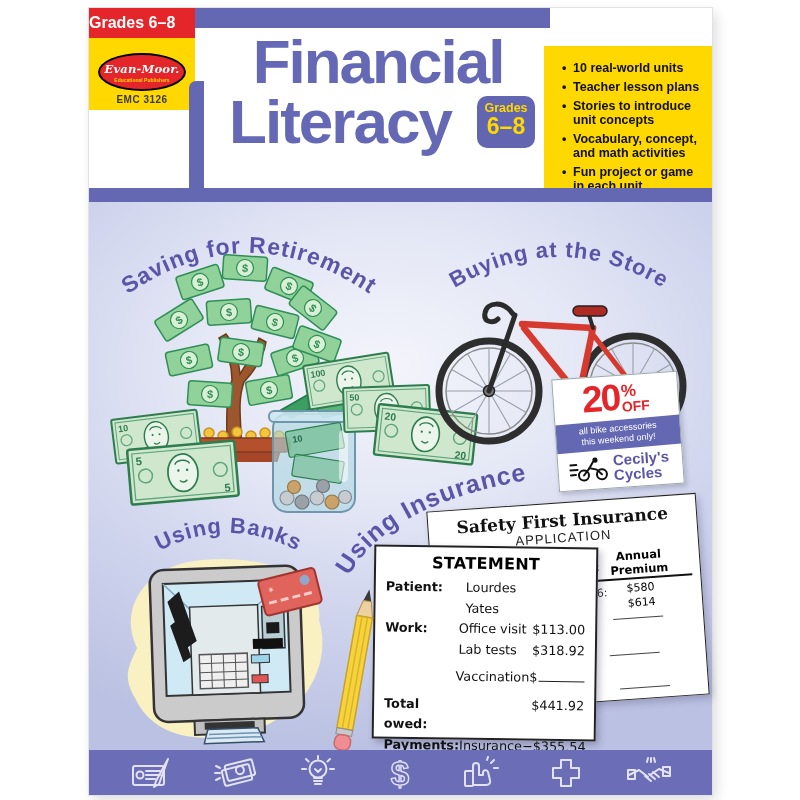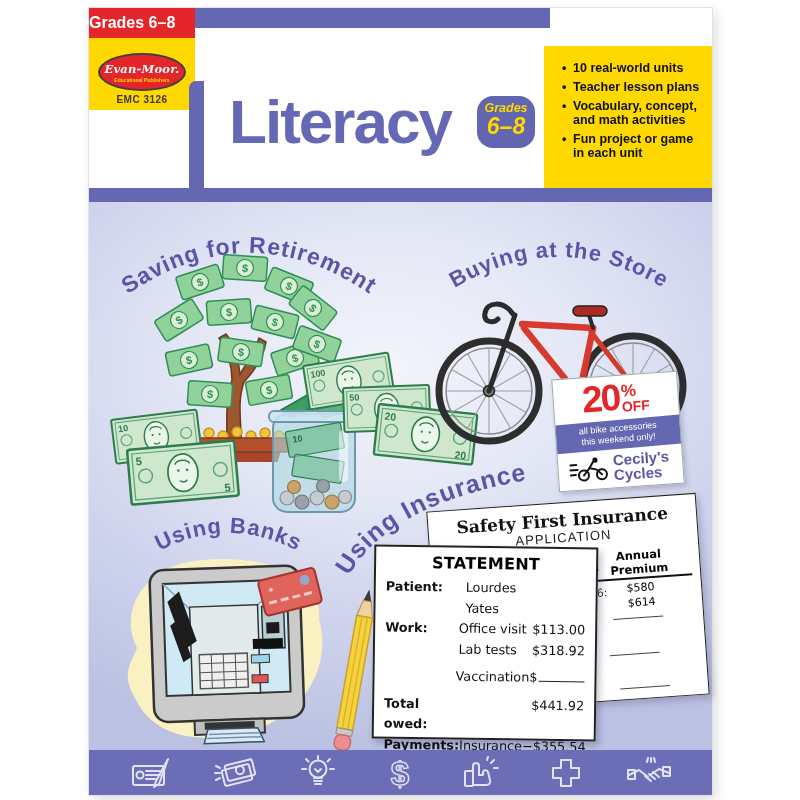--- a/index.html
+++ b/index.html
@@ -7,43 +7,43 @@
          font-family:"Liberation Sans",sans-serif;}
   .cover{position:absolute;left:89px;top:8px;width:623px;height:787px;background:#fff;
          box-shadow:0 0 0 1px #e2e2e6, 4px 5px 12px rgba(0,0,0,.14);}
   .abs{position:absolute;}
 
   
   .box-grades{left:0;top:0;width:106px;height:30px;background:#e4262b;color:#fff;
               font-weight:bold;font-size:16px;text-align:left;line-height:30px;}
   .box-pub{left:0;top:30px;width:106px;height:72px;background:#ffd800;text-align:center;}
   .pub-oval{position:absolute;left:9px;top:15px;width:88px;height:38px;background:#e4262b;
-            border-radius:50%;border:2px solid #404040;box-sizing:border-box;}
+            border-radius:50%;border:2px solid #000000;box-sizing:border-box;}
   .pub-name{font-family:"DejaVu Serif",serif;font-style:italic;font-weight:bold;color:#fff;
             font-size:11.5px;margin-top:7px;letter-spacing:.2px;}
   .pub-tag{color:#ffd800;font-size:5px;font-weight:bold;margin-top:1px;}
   .pub-code{position:absolute;left:0;top:56px;width:106px;font-size:10px;color:#3a3a3a;
             font-weight:bold;letter-spacing:.5px;}
   .top-strip{left:106px;top:0;width:355px;height:20px;background:#6467b2;}
   .left-bar{left:100px;top:73px;width:15px;height:107px;background:#6467b2;border-radius:7px 0 0 0;}
   .red-right{left:455px;top:0;width:168px;height:38px;background:#e4262b;color:#fff;
              font-weight:bold;font-style:italic;font-size:12.5px;line-height:1.2;
              padding:4px 0 0 15px;box-sizing:border-box;z-index:3;}
   .yellow-right{left:455px;top:38px;width:168px;height:142px;background:#ffd800;
                 padding:7px 4px 0 10px;box-sizing:border-box;z-index:3;}
   .yellow-right ul{margin:8px;padding:0;list-style:none;}
   .yellow-right li{position:relative;padding-left:11px;font-size:12.5px;font-weight:bold;
                    color:#101010;line-height:1.12;margin-bottom:5px;max-width:150px;}
   .yellow-right li::before{content:"•";position:absolute;left:0;top:0;}
   .title1{left:122px;top:24px;width:334px;text-align:center;color:#6568b4;font-weight:bold;
           font-size:62px;letter-spacing:-2px;line-height:60px;}
   .title2{left:122px;top:84px;width:258px;text-align:center;color:#6568b4;font-weight:bold;
           font-size:62px;letter-spacing:-2px;line-height:60px;}
-  .gchip{left:388px;top:88px;width:58px;height:52px;background:#6265b0;border-radius:16px;
-         text-align:center;color:#ffd800;font-style:italic;}
+  .gchip{left:388px;top:88px;width:58px;height:52px;background:#6265b0;border-radius:10px;
+         text-align:center;color:#ffd800;}
   .gchip .gc1{font-size:12.5px;font-weight:bold;margin-top:5px;}
   .gchip .gc2{font-size:23px;font-weight:bold;line-height:1;}
   .subtitle{left:139px;top:148px;width:300px;text-align:center;color:#6568b4;
             font-weight:bold;font-size:26px;letter-spacing:-.5px;}
   .header-band{left:0;top:180px;width:623px;height:14px;background:#6467b2;z-index:4;}
 
   
   .main{left:0;top:194px;width:623px;height:548px;
         background:radial-gradient(ellipse 90% 70% at 48% 30%,
           #f3f4fb 0%,#e4e7f5 35%,#ccd1ec 70%,#bbc1e2 100%);}
@@ -111,24 +111,26 @@
       <div class="pub-tag">Educational Publishers</div>
     </div>
     <div class="pub-code">EMC 3126</div>
   </div>
   <div class="abs top-strip"></div>
   <div class="abs left-bar"></div>
   <div class="abs yellow-right">
     <ul>
       <li>10 real-world units</li>
       <li>Teacher lesson plans</li>
+      <li>Stories to introduce unit concepts</li>
       <li>Vocabulary, concept, and math activities</li>
       <li>Fun project or game in each unit</li>
     </ul>
   </div>
+  <div class="abs title1">Financial</div>
   <div class="abs title2">Literacy</div>
   <div class="abs gchip">
     <div class="gc1">Grades</div>
     <div class="gc2">6–8</div>
   </div>
   <div class="abs header-band"></div>
 
   <svg class="abs arc" style="left:10px;top:205px;" width="300" height="100" viewBox="0 0 300 100">
     <path id="arc1" d="M 14,92 Q 150,-12 286,92" fill="none"></path>
     <text font-size="23" font-weight="bold" fill="#5a55a8" letter-spacing="1">

